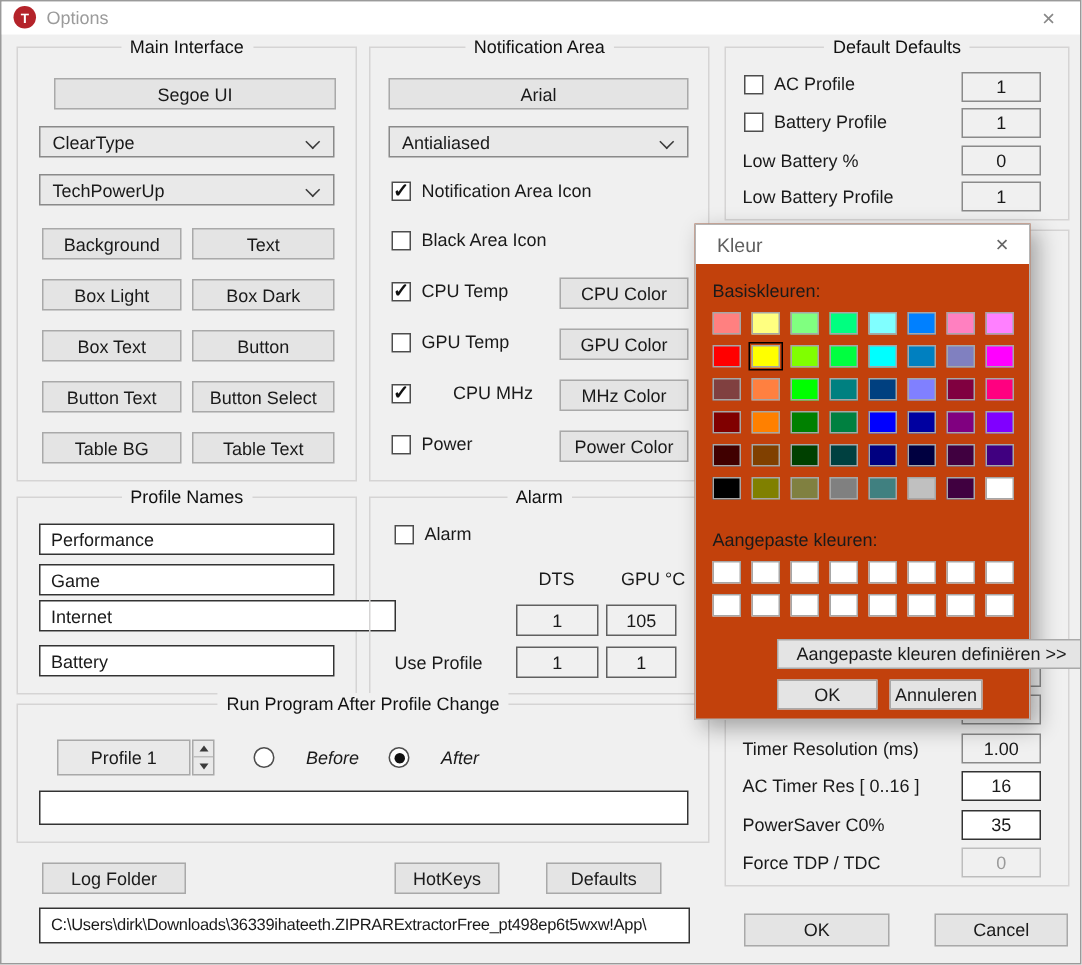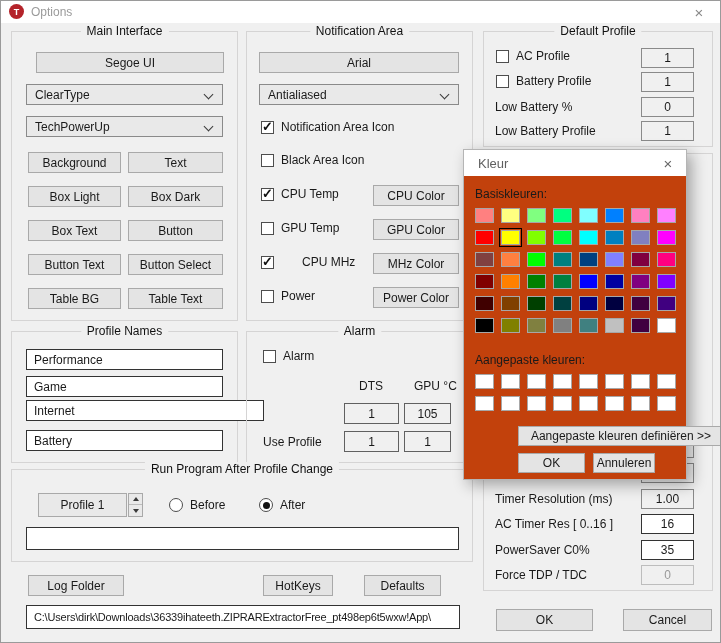--- a/index.html
+++ b/index.html
@@ -31,21 +31,21 @@
   .valbox { position:absolute; background:#f0f0f0; border:1px solid #606060;
             display:flex; align-items:center; justify-content:center; font-size:12px; }
   .valbox.soft { border-color:#8a8a8a; }
   .valbox.white { background:#ffffff; border-color:#333; }
   .valbox.disabled { border-color:#bdbdbd; color:#9a9a9a; background:#f0f0f0; }
   .chkrow { position:absolute; display:flex; align-items:center; gap:7px; }
   .cb { width:13px; height:13px; background:#fff; border:1px solid #4d4d4d; position:relative;
         flex:0 0 auto; }
   .cb.checked::after { content:"✓"; position:absolute; left:0px; top:-3px; font-size:13px;
         font-weight:bold; color:#111; }
-  .radiorow { position:absolute; display:flex; align-items:center; gap:7px; }
+  .radiorow { position:absolute; display:flex; align-items:center; gap:21px;font-style:italic; }
   .radio { width:14px; height:14px; border-radius:50%; background:#fff; border:1px solid #4d4d4d;
            display:flex; align-items:center; justify-content:center; flex:0 0 auto; }
   .radio.checked::after { content:""; width:7px; height:7px; border-radius:50%; background:#111; }
   .lbl { position:absolute; white-space:nowrap; }
   .spinner { position:absolute; width:15px; height:24px; border:1px solid #a9a9a9; background:#e9e9e9; }
   .spin-up, .spin-dn { position:absolute; left:0; width:100%; height:50%;
            display:flex; align-items:center; justify-content:center; }
   .spin-up { top:0; border-bottom:1px solid #bdbdbd; }
   .spin-dn { bottom:0; }
   .tri-up { width:0; height:0; border-left:3px solid transparent; border-right:3px solid transparent;
@@ -182,21 +182,21 @@
     <span>After</span>
   </div>
   <div class="tinput" style="left:25px; top:526px; width:433px; height:23px;"></div>
 
   <div class="btn" style="left:27px; top:574px; width:96px; height:21px;">Log Folder</div>
   <div class="btn" style="left:262px; top:574px; width:70px; height:21px;">HotKeys</div>
   <div class="btn" style="left:363px; top:574px; width:77px; height:21px;">Defaults</div>
   <div class="tinput" style="left:25px; top:604px; width:434px; height:24px; font-size:11px; letter-spacing:-0.2px;">C:\Users\dirk\Downloads\36339ihateeth.ZIPRARExtractorFree_pt498ep6t5wxw!App\</div>
 
   <div class="group" style="left:482px; top:30px; width:230px; height:116px;">
-    <div class="gtitle">Default Profile</div>
+    <div class="gtitle">Default Defaults</div>
   </div>
   <div class="chkrow" style="left:495px; top:48px;">
     <span class="cb"></span>
     <span>AC Profile</span>
   </div>
   <div class="valbox soft" style="left:640px; top:47px; width:53px; height:20px;">1</div>
   <div class="chkrow" style="left:495px; top:73px;">
     <span class="cb"></span>
     <span>Battery Profile</span>
   </div>

